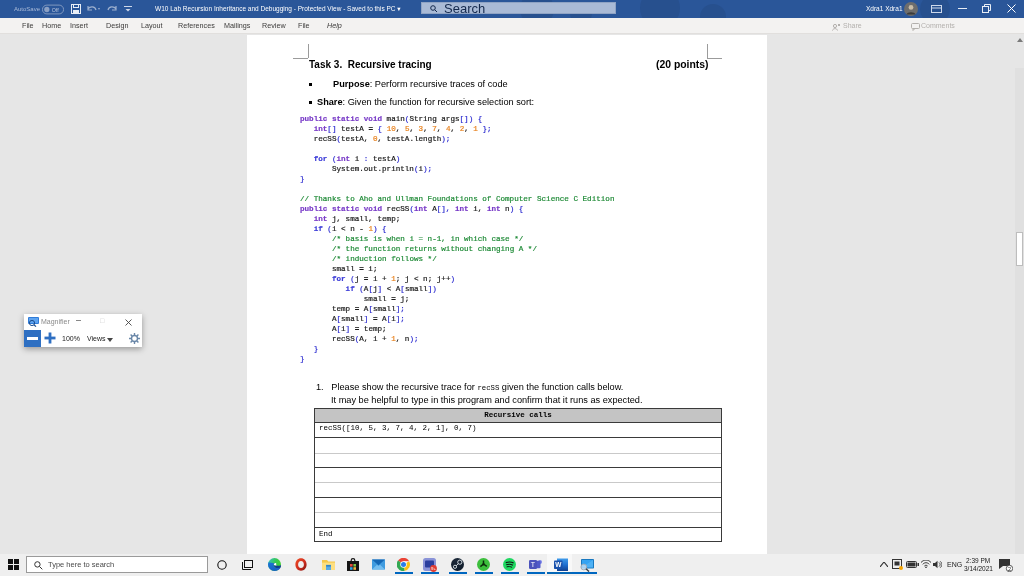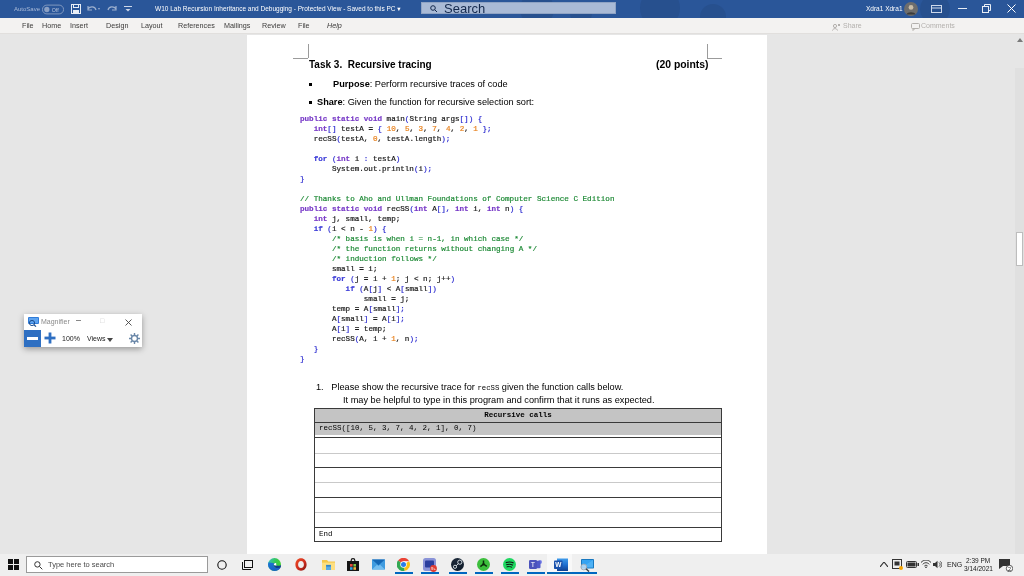--- a/index.html
+++ b/index.html
@@ -35,21 +35,21 @@
   .p  { color:#2b2bd0; }                     
   .n  { color:#e8821e; }                     
   .cm { color:#1e8a36; }                     
   .mono { font-family:"Liberation Mono", monospace; font-size:7.3px; }
 
   
   #ttable { position:absolute; left:67px; top:373px; width:408px; height:134px; border:1px solid #3a3a3a; background:#fff; }
   #ttable .hline { position:absolute; left:0; width:100%; height:1px; }
   #ttable .dark { background:#3a3a3a; }
   #ttable .light { background:#c9c9c9; }
-  #thead-row { position:absolute; left:0; top:0; width:100%; height:26px; background:#c4c4c4; text-align:center; font-family:"Liberation Mono", monospace; font-size:7.5px; font-weight:bold; line-height:13px; }
+  #thead-row { position:absolute; left:0; top:0; width:100%; height:14px; background:#c4c4c4; text-align:center; font-family:"Liberation Mono", monospace; font-size:7.5px; font-weight:bold; line-height:13px; }
 
   
   #scrollbar { position:absolute; left:1015px; top:34px; width:9px; height:520px; background:#e0e0e0; }
   #sb-thumb { position:absolute; left:1016px; top:198px; width:7px; height:34px; background:#ffffff; border:1px solid #bdbdbd; }
 
   
   #magwin { position:absolute; left:24px; top:280px; width:118px; height:33px; background:#ffffff; box-shadow:0 2px 6px rgba(0,0,0,.35); font-size:7px; }
   #magwin .title { position:absolute; left:17px; top:4px; color:#8a8a8a; }
 
   
@@ -190,21 +190,21 @@
           <span class="c2">if</span> <span class="p">(</span>A<span class="p">[</span>j<span class="p">]</span> &lt; A<span class="p">[</span>small<span class="p">])</span>
               small <b>=</b> j;
        temp <b>=</b> A<span class="p">[</span>small<span class="p">];</span>
        A<span class="p">[</span>small<span class="p">]</span> <b>=</b> A<span class="p">[</span>i<span class="p">];</span>
        A<span class="p">[</span>i<span class="p">]</span> <b>=</b> temp;
        recSS<span class="p">(</span>A, i + <span class="n">1</span>, n<span class="p">);</span>
    <span class="p">}</span>
 <span class="p">}</span></pre>
 
     <div class="body-txt" style="left:69px; top:347px;text-align:center;">1.&nbsp;&nbsp;&nbsp;Please show the recursive trace for <span class="mono">recSS</span> given the function calls below.</div>
-    <div class="body-txt" style="left:84px; top:360px;margin-left:12px;">It may be helpful to type in this program and confirm that it runs as expected.</div>
+    <div class="body-txt" style="left:84px; top:360px;">It may be helpful to type in this program and confirm that it runs as expected.</div>
 
     <div id="ttable">
       <div id="thead-row">Recursive calls</div>
       <div class="hline dark" style="top:13px;"></div>
       <div class="hline dark" style="top:28px;"></div>
       <div class="hline light" style="top:44px;"></div>
       <div class="hline dark" style="top:58px;"></div>
       <div class="hline light" style="top:73px;"></div>
       <div class="hline dark" style="top:88px;"></div>
       <div class="hline light" style="top:103px;"></div>

